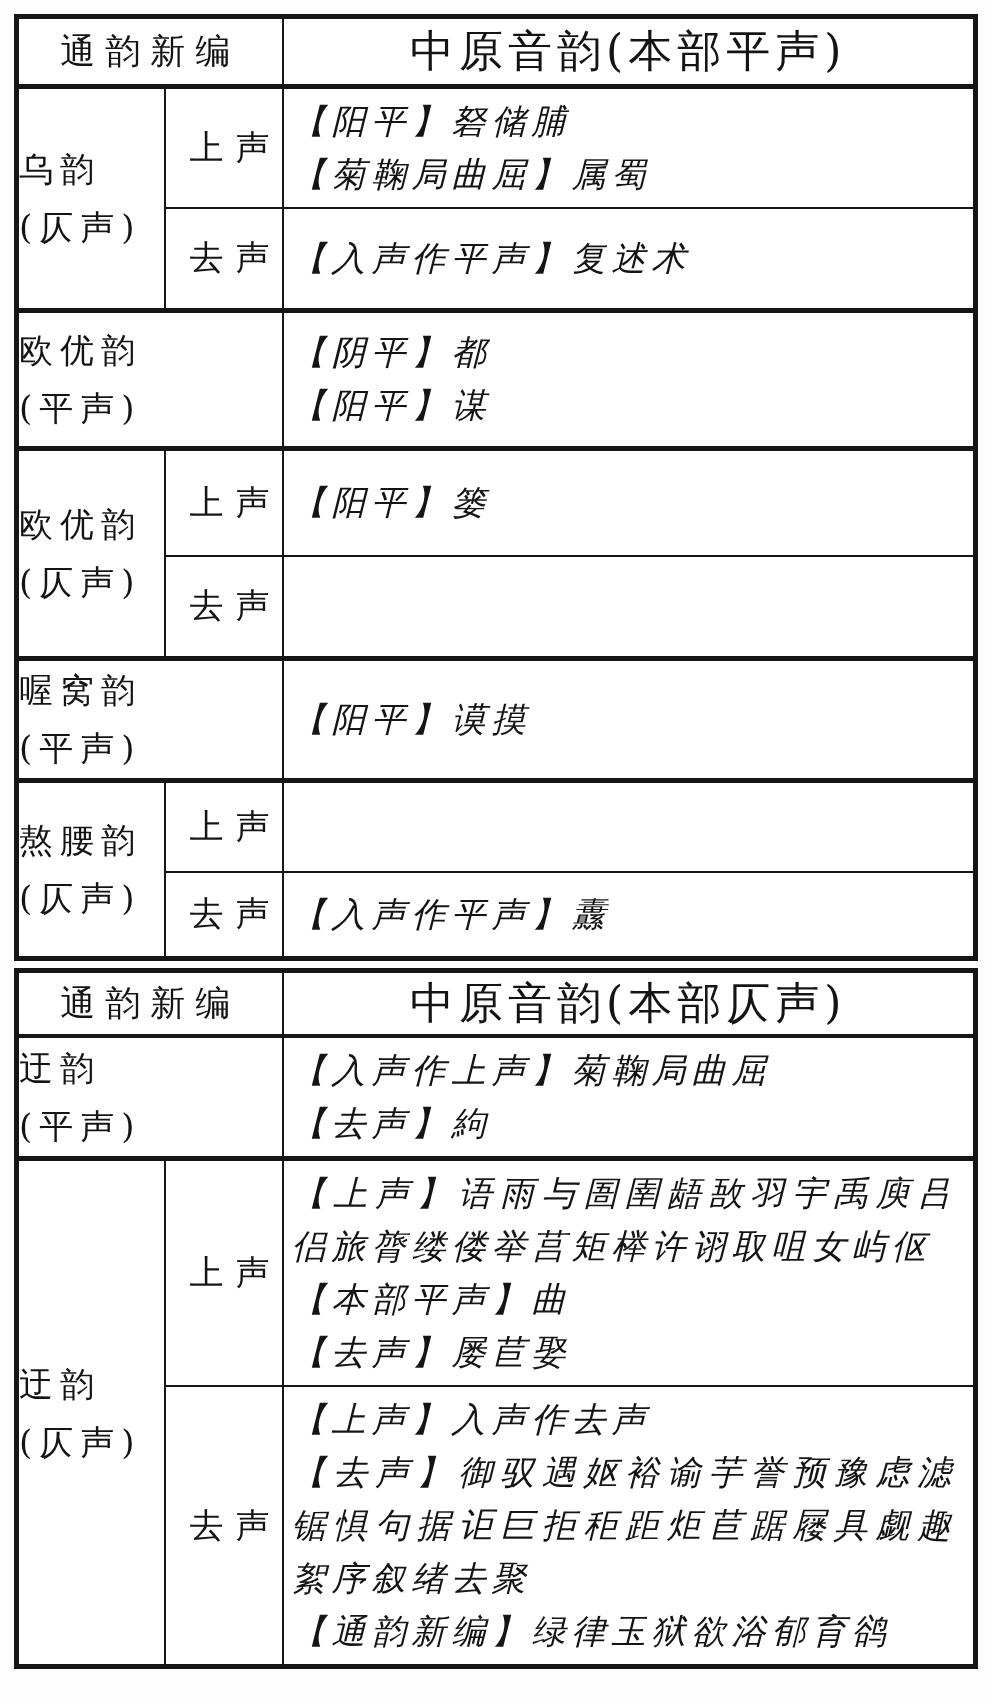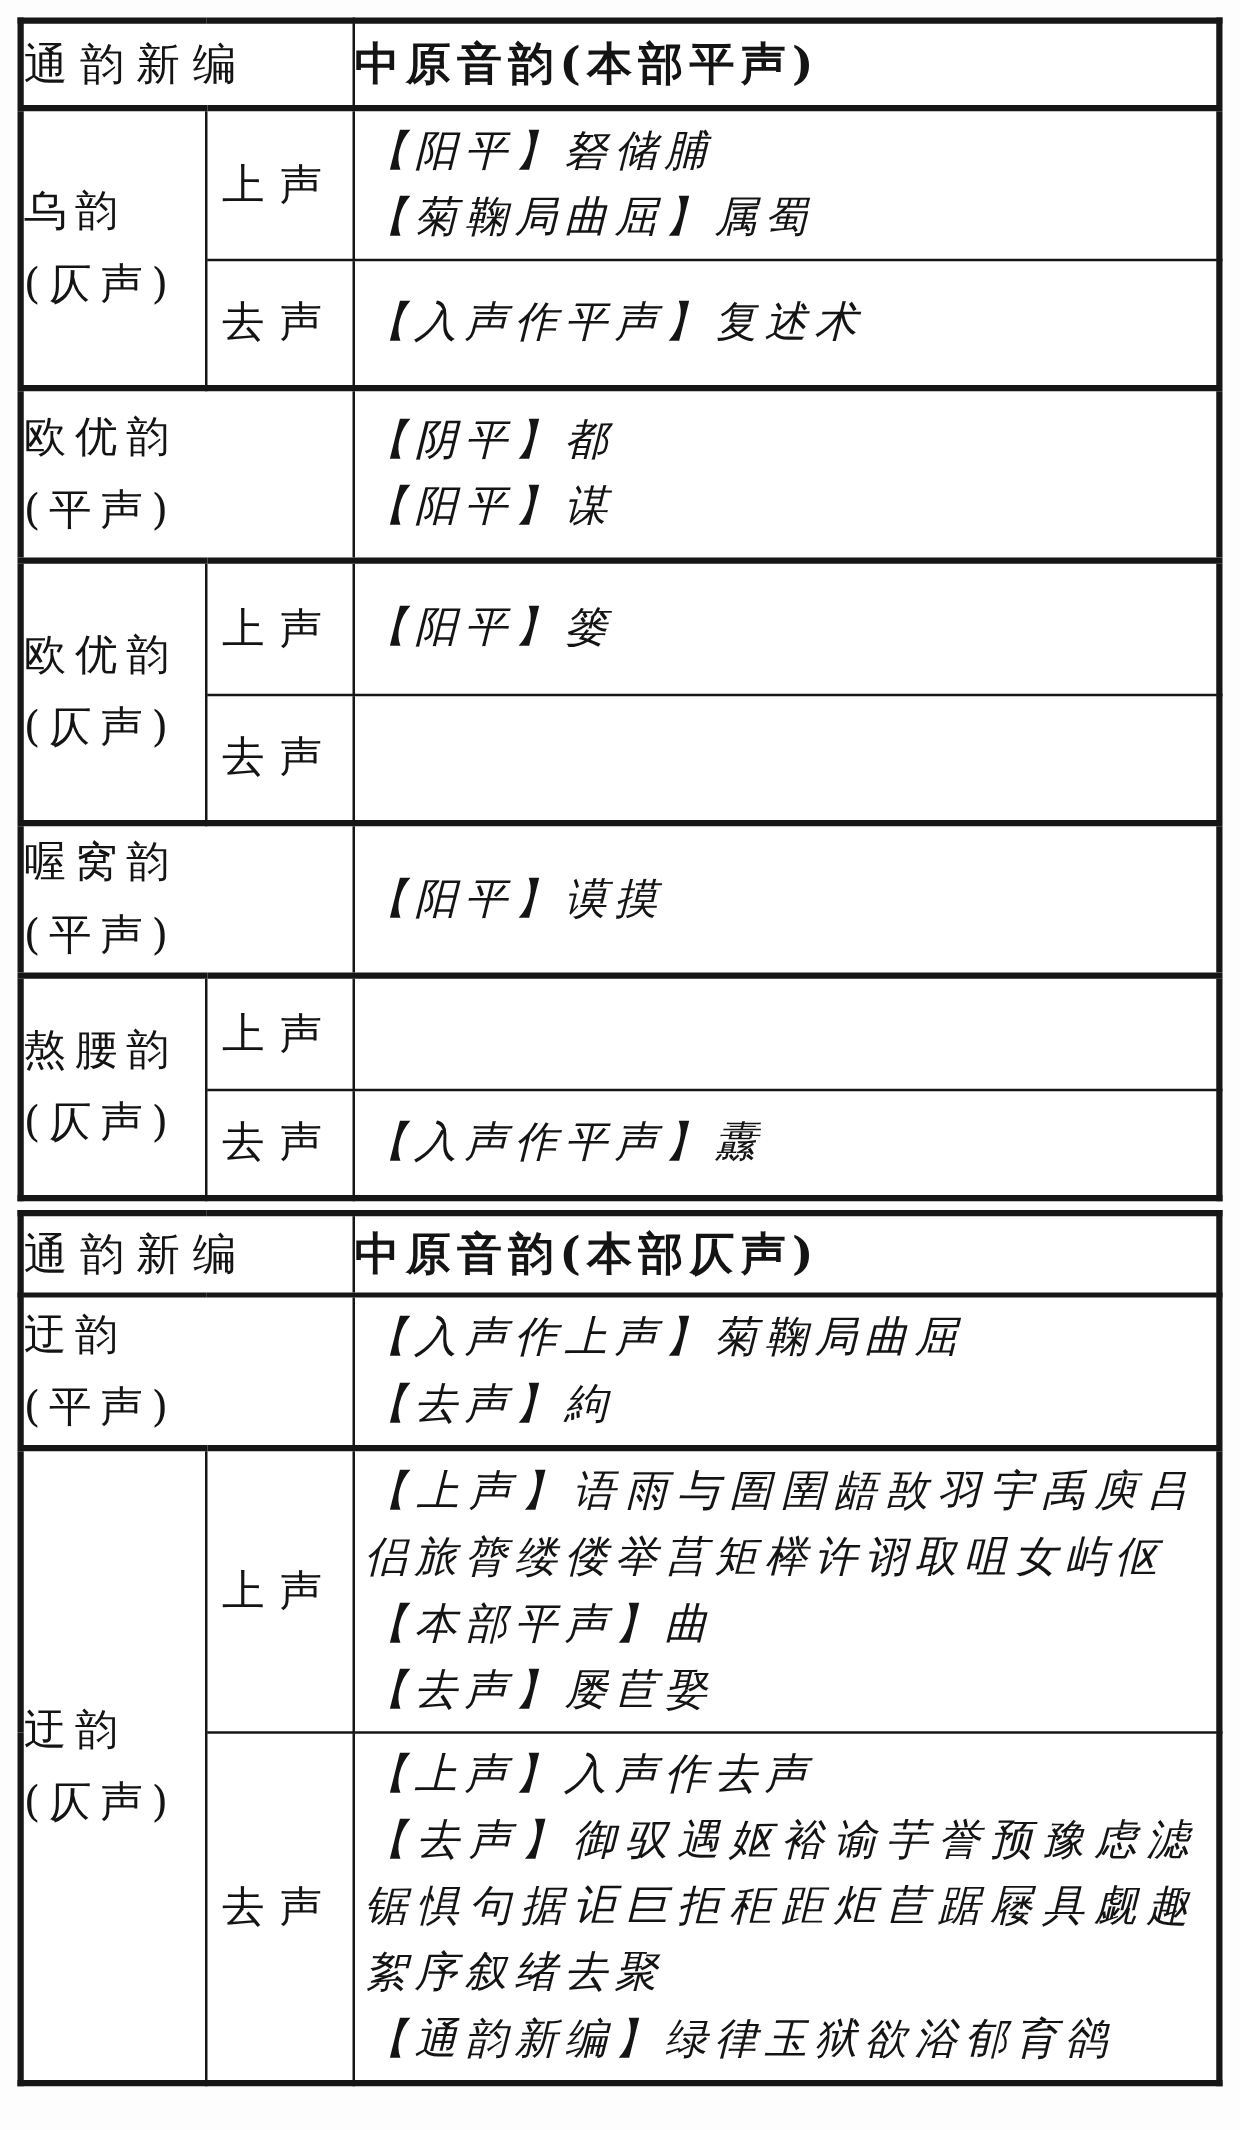--- a/index.html
+++ b/index.html
@@ -23,28 +23,28 @@
   col.c-tone  { width:118px; }
   td {
     border:2px solid #161616;
     vertical-align:middle;
     padding:0;
     overflow:hidden;
   }
   tr.hdr td { border-bottom:4px solid #161616; }
   tr.major td { border-top:5px solid #161616; }
   .hdr-left {
-    text-align:left; font-size:35px; letter-spacing:10px;
+    text-align:center; font-size:35px; letter-spacing:10px;
   }
   .hdr-right {
-    font-size:36px; font-weight:bold; letter-spacing:5px;
+    text-align:center; font-size:44px; font-weight:normal; letter-spacing:5px;
   }
   .lbl { text-align:left; font-size:34px; letter-spacing:7px; }
   .lbl .ln { line-height:58px; }
-  .tone { text-align:center; font-size:34px; letter-spacing:12px; }
+  .tone { text-align:right; font-size:34px; letter-spacing:12px; }
   .content {
     font-size:34px; letter-spacing:6px;
     padding:6px 16px 6px 8px;
   }
   .content .line { line-height:53px; text-align:justify;font-style:italic; }
   
   .h70{height:70px}.h66{height:66px}.h108{height:108px}.h102{height:102px}
   .h138{height:138px}.h116{height:116px}.h122{height:122px}.h92{height:92px}
   .h86{height:86px}.h222{height:222px}.h274{height:274px}
 </style>

